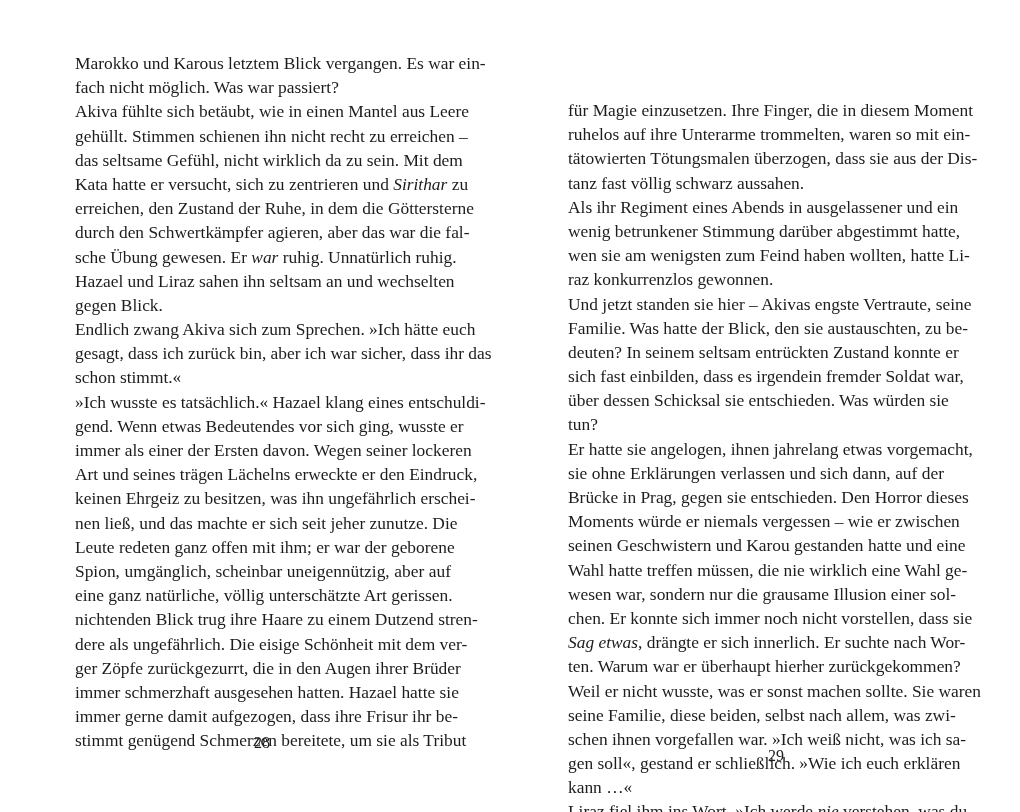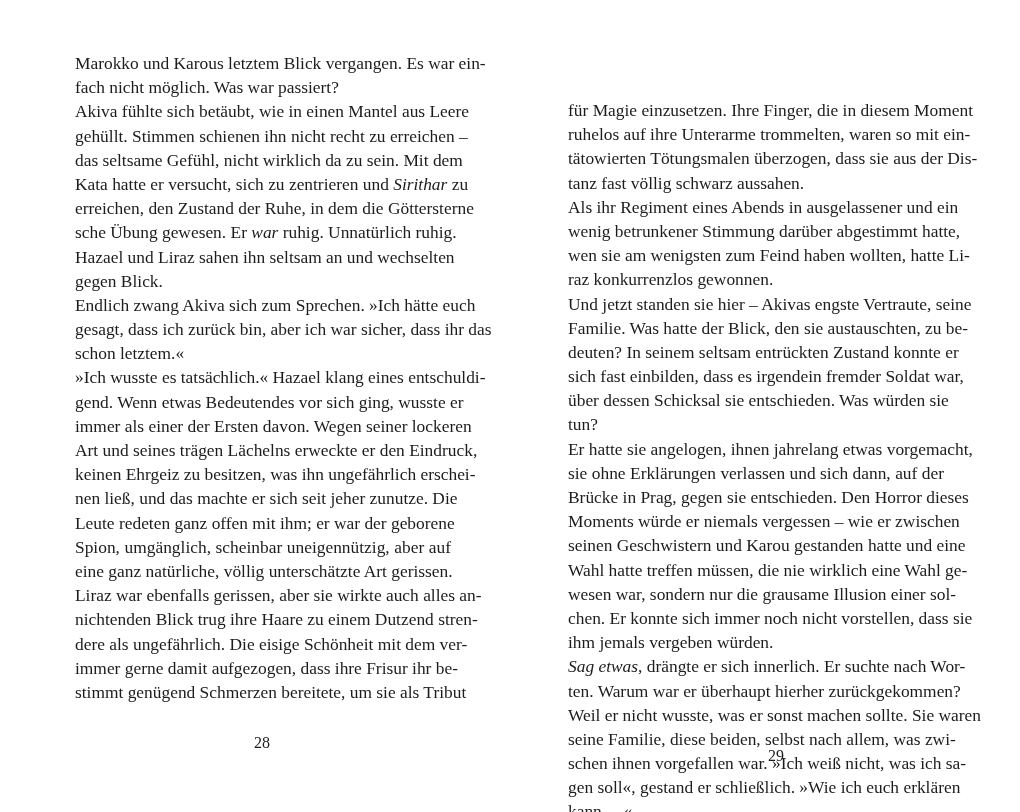--- a/index.html
+++ b/index.html
@@ -57,38 +57,40 @@
 
 <div class="page page-left">
   <div class="text-block" id="left-text">
       <span class="line">Marokko und Karous letztem Blick vergangen. Es war ein-</span>
       <span class="line last">fach nicht möglich. Was war passiert?</span>
       <span class="line">Akiva fühlte sich betäubt, wie in einen Mantel aus Leere</span>
       <span class="line">gehüllt. Stimmen schienen ihn nicht recht zu erreichen –</span>
       <span class="line">das seltsame Gefühl, nicht wirklich da zu sein. Mit dem</span>
       <span class="line"><span>Kata hatte er versucht, sich zu zentrieren und </span><em>Sirithar</em><span> zu</span></span>
       <span class="line">erreichen, den Zustand der Ruhe, in dem die Göttersterne</span>
+      <span class="line">durch den Schwertkämpfer agieren, aber das war die fal-</span>
       <span class="line last"><span>sche Übung gewesen. Er </span><em>war</em><span> ruhig. Unnatürlich ruhig.</span></span>
       <span class="line">Hazael und Liraz sahen ihn seltsam an und wechselten</span>
       <span class="line last">gegen Blick.</span>
       <span class="line">Endlich zwang Akiva sich zum Sprechen. »Ich hätte euch</span>
       <span class="line">gesagt, dass ich zurück bin, aber ich war sicher, dass ihr das</span>
-      <span class="line last">schon letztem.«</span>
+      <span class="line last">schon stimmt.«</span>
       <span class="line">»Ich wusste es tatsächlich.« Hazael klang eines entschuldi-</span>
       <span class="line">gend. Wenn etwas Bedeutendes vor sich ging, wusste er</span>
       <span class="line">immer als einer der Ersten davon. Wegen seiner lockeren</span>
       <span class="line">Art und seines trägen Lächelns erweckte er den Eindruck,</span>
       <span class="line">keinen Ehrgeiz zu besitzen, was ihn ungefährlich erschei-</span>
       <span class="line">nen ließ, und das machte er sich seit jeher zunutze. Die</span>
       <span class="line">Leute redeten ganz offen mit ihm; er war der geborene</span>
       <span class="line">Spion, umgänglich, scheinbar uneigennützig, aber auf</span>
       <span class="line last">eine ganz natürliche, völlig unterschätzte Art gerissen.</span>
-      <span class="line">Liraz war ebenfalls gerissen, aber sie wirkte auch alles an-</span>
       <span class="line">nichtenden Blick trug ihre Haare zu einem Dutzend stren-</span>
       <span class="line">dere als ungefährlich. Die eisige Schönheit mit dem ver-</span>
+      <span class="line">ger Zöpfe zurückgezurrt, die in den Augen ihrer Brüder</span>
+      <span class="line">immer schmerzhaft ausgesehen hatten. Hazael hatte sie</span>
       <span class="line">immer gerne damit aufgezogen, dass ihre Frisur ihr be-</span>
       <span class="line">stimmt genügend Schmerzen bereitete, um sie als Tribut</span>
     </div>
   <div class="page-number">28</div>
 </div>
 
 <div class="page page-right">
   <div class="text-block" id="right-text">
       <span class="line">für Magie einzusetzen. Ihre Finger, die in diesem Moment</span>
       <span class="line">ruhelos auf ihre Unterarme trommelten, waren so mit ein-</span>
@@ -105,21 +107,20 @@
       <span class="line">über dessen Schicksal sie entschieden. Was würden sie</span>
       <span class="line last">tun?</span>
       <span class="line">Er hatte sie angelogen, ihnen jahrelang etwas vorgemacht,</span>
       <span class="line">sie ohne Erklärungen verlassen und sich dann, auf der</span>
       <span class="line">Brücke in Prag, gegen sie entschieden. Den Horror dieses</span>
       <span class="line">Moments würde er niemals vergessen – wie er zwischen</span>
       <span class="line">seinen Geschwistern und Karou gestanden hatte und eine</span>
       <span class="line">Wahl hatte treffen müssen, die nie wirklich eine Wahl ge-</span>
       <span class="line">wesen war, sondern nur die grausame Illusion einer sol-</span>
       <span class="line">chen. Er konnte sich immer noch nicht vorstellen, dass sie</span>
-      <span class="line last">ihm jemals vergeben würden.</span>
       <span class="line"><span></span><em>Sag etwas</em><span>, drängte er sich innerlich. Er suchte nach Wor-</span></span>
       <span class="line">ten. Warum war er überhaupt hierher zurückgekommen?</span>
       <span class="line">Weil er nicht wusste, was er sonst machen sollte. Sie waren</span>
       <span class="line">seine Familie, diese beiden, selbst nach allem, was zwi-</span>
       <span class="line">schen ihnen vorgefallen war. »Ich weiß nicht, was ich sa-</span>
       <span class="line">gen soll«, gestand er schließlich. »Wie ich euch erklären</span>
       <span class="line last">kann …«</span>
       <span class="line"><span>Liraz fiel ihm ins Wort. »Ich werde </span><em>nie</em><span> verstehen, was du</span></span>
     </div>
   <div class="page-number">29</div>

